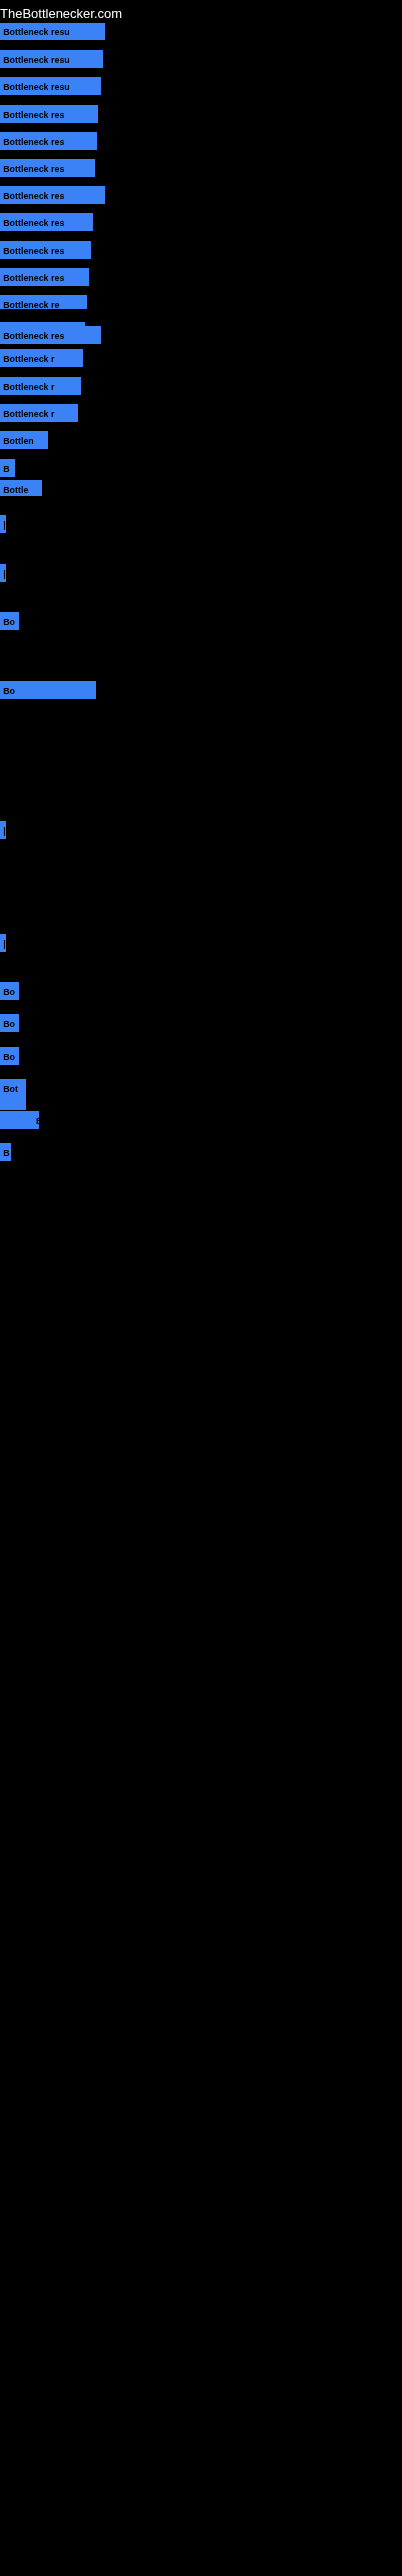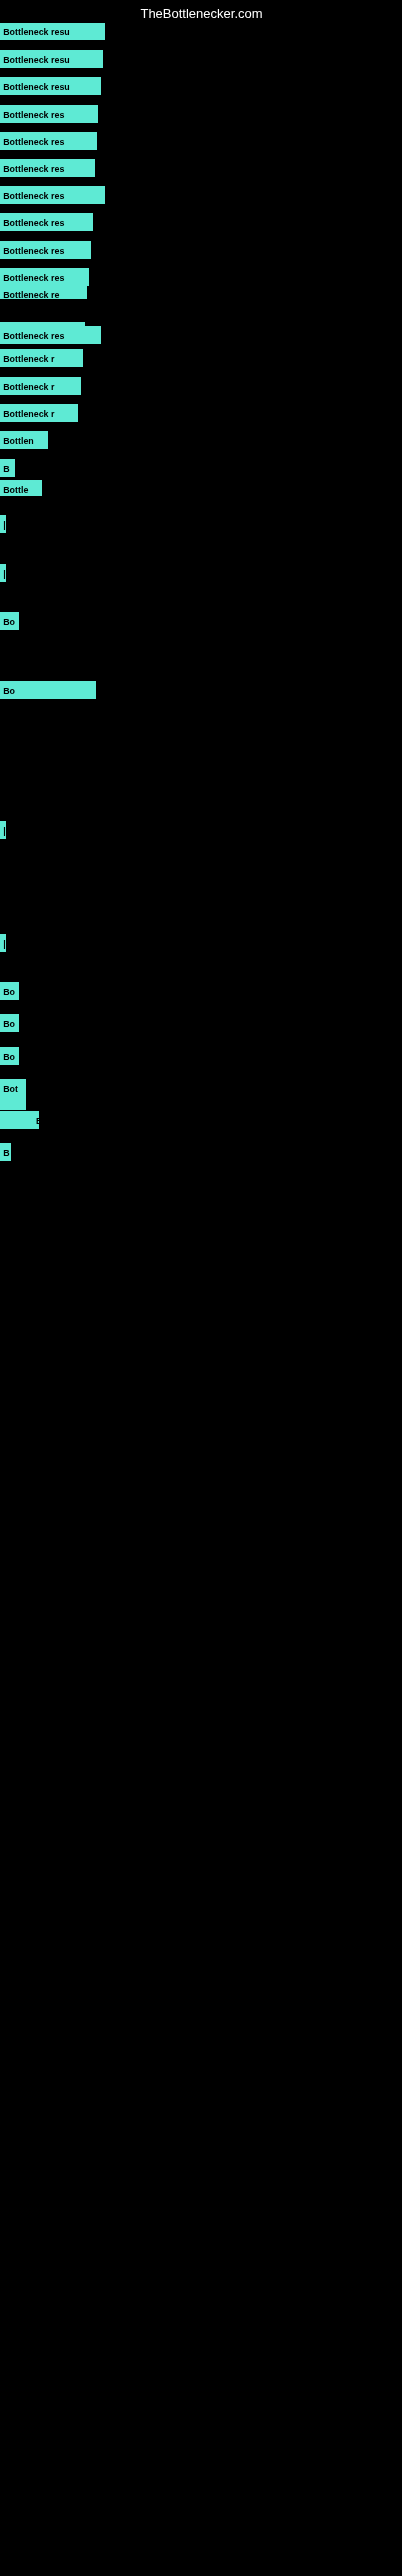--- a/index.html
+++ b/index.html
@@ -8,32 +8,32 @@
       box-sizing: border-box;
     }
     body {
       background-color: #000000;
       width: 403px;
       min-height: 2576px;
       font-family: Arial, sans-serif;
       position: relative;
     }
     .site-title {
-      text-align: center;
+      text-align: left;
       color: #ffffff;
       font-size: 13px;
       padding: 6.4px 0;
       position: absolute;
       top: 0;
       left: 0;
       right: 0;
     }
     .bar-item {
       position: absolute;
-      background-color: #5eead4;
+      background-color: #3b82f6;
       color: #000000;
       font-size: 8.9px;
       font-weight: bold;
       padding: 1.6px 3.2px;
       white-space: nowrap;
       overflow: hidden;
       left: 0;
     }
   </style>
 </head>
@@ -44,21 +44,21 @@
 <div class="bar-item" style="top: 22.5px; width: 105px; height: 17.7px; line-height: 17.7px;">Bottleneck resu</div>
 <div class="bar-item" style="top: 50px; width: 103px; height: 17.7px; line-height: 17.7px;">Bottleneck resu</div>
 <div class="bar-item" style="top: 77px; width: 101px; height: 17.7px; line-height: 17.7px;">Bottleneck resu</div>
 <div class="bar-item" style="top: 105px; width: 98px; height: 17.7px; line-height: 17.7px;">Bottleneck res</div>
 <div class="bar-item" style="top: 132px; width: 97px; height: 17.7px; line-height: 17.7px;">Bottleneck res</div>
 <div class="bar-item" style="top: 159px; width: 95px; height: 17.7px; line-height: 17.7px;">Bottleneck res</div>
 <div class="bar-item" style="top: 186px; width: 105px; height: 17.7px; line-height: 17.7px;">Bottleneck res</div>
 <div class="bar-item" style="top: 213px; width: 93px; height: 17.7px; line-height: 17.7px;">Bottleneck res</div>
 <div class="bar-item" style="top: 241px; width: 91px; height: 17.7px; line-height: 17.7px;">Bottleneck res</div>
 <div class="bar-item" style="top: 268px; width: 89px; height: 17.7px; line-height: 17.7px;">Bottleneck res</div>
-<div class="bar-item" style="top: 285px; width: 87px; height: 14px; line-height: 17.7px;">Bottleneck re</div>
+<div class="bar-item" style="top: 295px; width: 87px; height: 14px; line-height: 17.7px;">Bottleneck re</div>
 <div class="bar-item" style="top: 322px; width: 85px; height: 17.7px; line-height: 17.7px;">Bottleneck r</div>
 <div class="bar-item" style="top: 326px; width: 101px; height: 17.7px; line-height: 17.7px;">Bottleneck res</div>
 <div class="bar-item" style="top: 349px; width: 83px; height: 17.7px; line-height: 17.7px;">Bottleneck r</div>
 <div class="bar-item" style="top: 377px; width: 81px; height: 17.7px; line-height: 17.7px;">Bottleneck r</div>
 <div class="bar-item" style="top: 404px; width: 78px; height: 17.7px; line-height: 17.7px;">Bottleneck r</div>
 <div class="bar-item" style="top: 431px; width: 48px; height: 17.7px; line-height: 17.7px;">Bottlen</div>
 <div class="bar-item" style="top: 459px; width: 14.5px; height: 17.7px; line-height: 17.7px;">B</div>
 <div class="bar-item" style="top: 480px; width: 42px; height: 16px; line-height: 17.7px;">Bottle</div>
 <div class="bar-item" style="top: 515px; width: 6.4px; height: 17.7px; line-height: 17.7px;">|</div>
 <div class="bar-item" style="top: 564px; width: 6.4px; height: 17.7px; line-height: 17.7px;">|</div>

